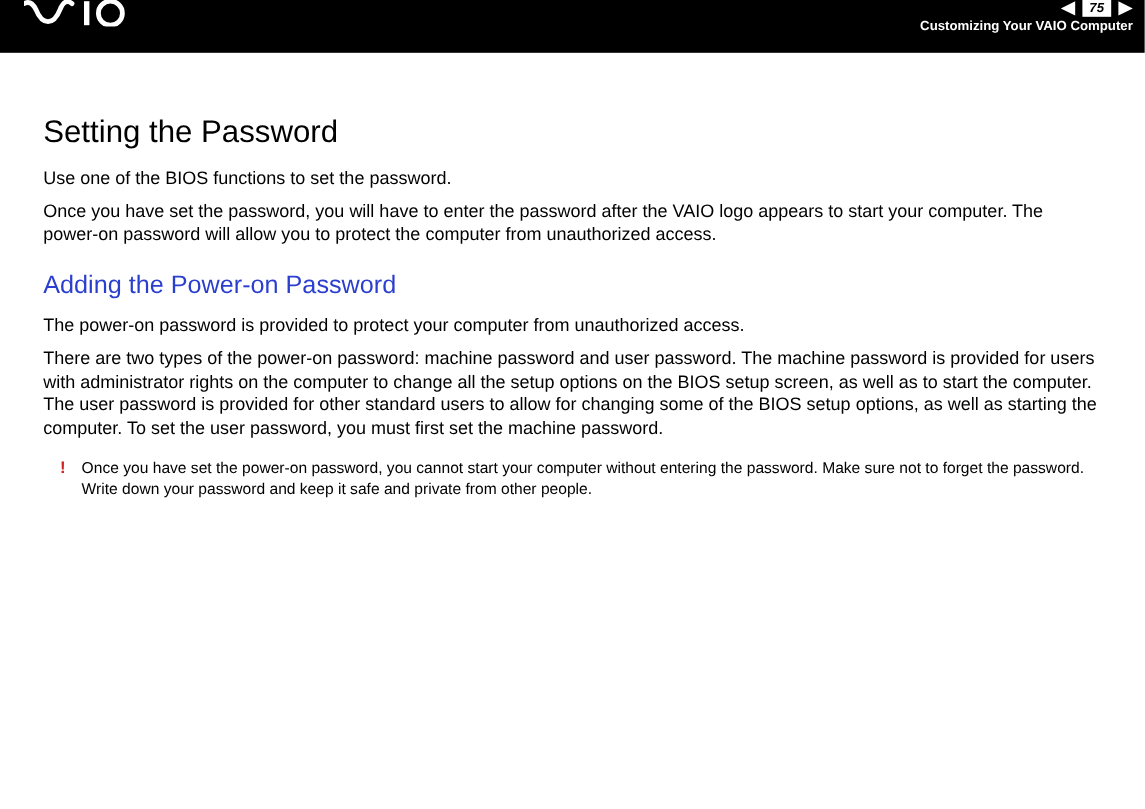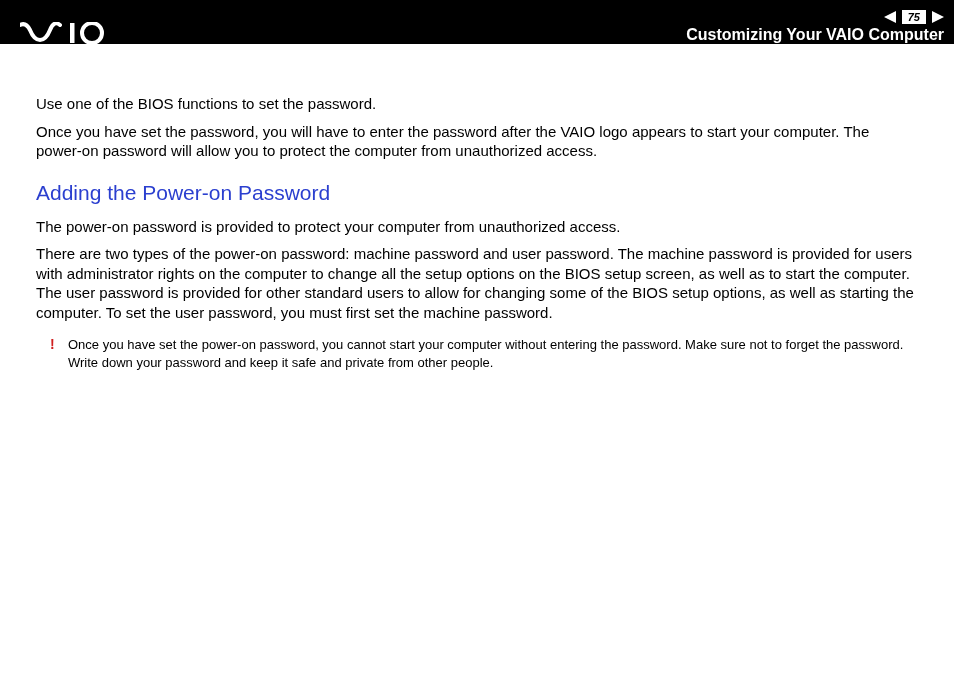--- a/index.html
+++ b/index.html
@@ -12,21 +12,21 @@
       width: 954px;
       height: 674px;
       background: #fff;
       position: relative;
     }
     .header {
       background: #000;
       color: #fff;
       height: 44px;
       display: flex;
-      align-items: flex-end;
+      align-items: flex-start;
       justify-content: space-between;
       padding: 0 10px 0 20px;
     }
     .logo {
       display: flex;
       align-items: center;
     }
     .logo svg {
       fill: #fff;
     }
@@ -57,21 +57,21 @@
     }
     .page-num-box {
       background: #fff;
       color: #000;
       font-size: 11px;
       font-weight: bold;
       font-style: italic;
       padding: 1px 6px;
     }
     .section-label {
-      font-size: 16px;
+      font-size: 11px;
       font-weight: bold;
       margin-left: 41px;
     }
     .content {
       padding: 50px 36px 20px 36px;
     }
     .main-heading {
       font-size: 26px;
       font-weight: normal;
       margin-bottom: 14px;
@@ -123,20 +123,21 @@
     <div class="page-nav">
       <div class="nav-arrow left"></div>
       <div class="page-num-box">75</div>
       <div class="nav-arrow right"></div>
     </div>
     <div class="section-label">Customizing Your VAIO Computer</div>
   </div>
 </div>
 
 <div class="content">
+  <h1 class="main-heading">Setting the Password</h1>
   <p class="body-text">Use one of the BIOS functions to set the password.</p>
   <p class="body-text">Once you have set the password, you will have to enter the password after the VAIO logo appears to start your computer. The power-on password will allow you to protect the computer from unauthorized access.</p>
 
   <h2 class="sub-heading">Adding the Power-on Password</h2>
   <p class="body-text">The power-on password is provided to protect your computer from unauthorized access.</p>
   <p class="body-text">There are two types of the power-on password: machine password and user password. The machine password is provided for users with administrator rights on the computer to change all the setup options on the BIOS setup screen, as well as to start the computer. The user password is provided for other standard users to allow for changing some of the BIOS setup options, as well as starting the computer. To set the user password, you must first set the machine password.</p>
 
   <div class="note-block">
     <div class="note-marker">!</div>
     <p class="note-text">Once you have set the power-on password, you cannot start your computer without entering the password. Make sure not to forget the password. Write down your password and keep it safe and private from other people.</p>

